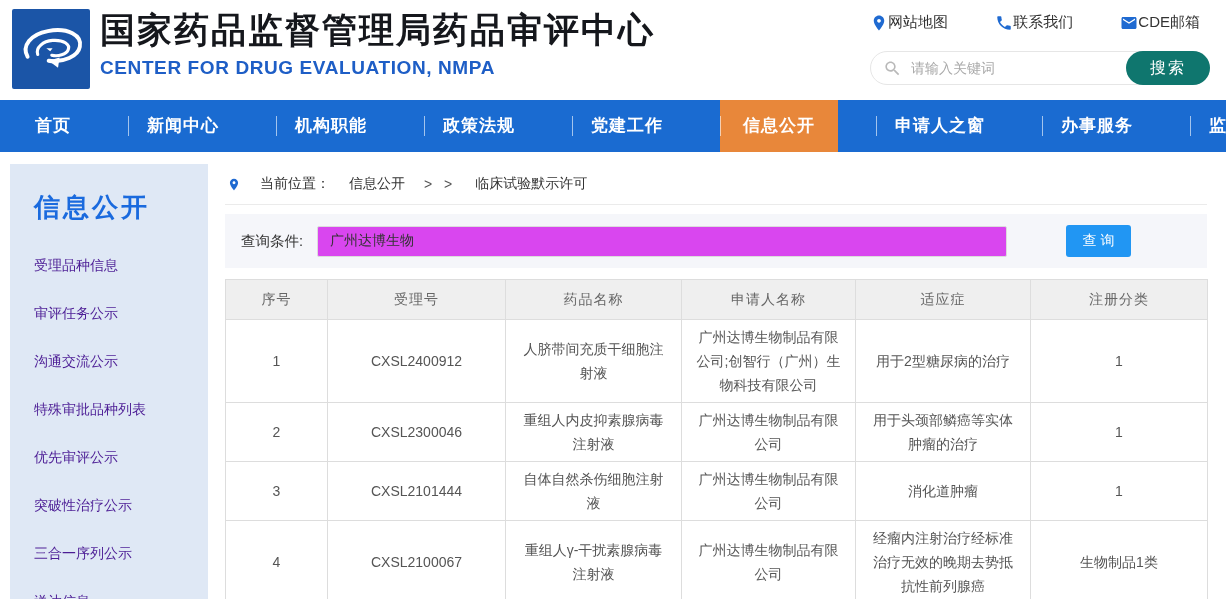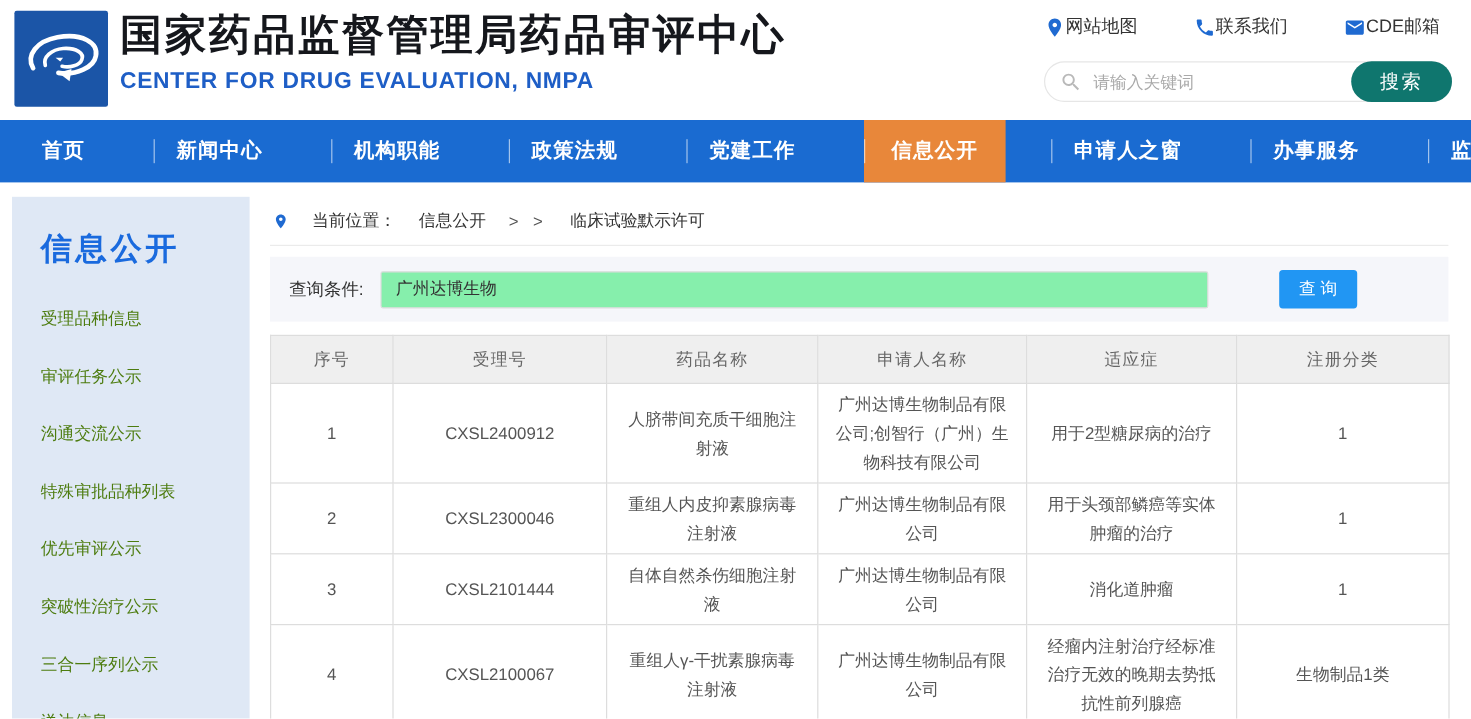--- a/index.html
+++ b/index.html
@@ -52,40 +52,40 @@
   }
   .nav li.active { background:#e8873a; padding:0 23px; }
 
   
   .sidebar {
     position:absolute; left:10px; top:164px; width:198px; height:435px;
     background:#dfe8f5; padding:26px 0 0 24px;
   }
   .sidebar-title { font-size:26px; font-weight:700; color:#1a6ade; letter-spacing:3px; }
   .sidebar-menu { list-style:none; margin:16px 0 0; padding:0; }
-  .sidebar-menu li { height:48px; line-height:48px; font-size:14px; color:#4d7c0f; cursor:pointer; white-space:nowrap; }
+  .sidebar-menu li { height:48px; line-height:48px; font-size:14px; color:#4c1d95; cursor:pointer; white-space:nowrap; }
 
   
   .main { position:absolute; left:225px; top:164px; width:982px; }
   .breadcrumb {
     height:41px; display:flex; align-items:center; gap:19px;
     font-size:14px; color:#333; border-bottom:1px solid #ebebeb; padding-left:2px;
   }
   .breadcrumb svg { width:14px; height:17px; fill:#1f6ad1; flex:0 0 auto; }
   .crumb-link { cursor:pointer; }
   .crumb-sep { color:#555; letter-spacing:4px; }
 
   .query-panel {
     margin-top:9px; height:54px; background:#f5f6fa;
     display:flex; align-items:center; padding-left:16px;
   }
   .query-label { font-size:14.5px; color:#333; white-space:nowrap; }
   .query-input {
     margin-left:14px; width:690px; height:31px; border:1px solid #dcdcdc; border-radius:2px;
-    padding:0 12px; font-size:14px; color:#333; outline:none; background:#86efac; font-family:inherit;
+    padding:0 12px; font-size:14px; color:#333; outline:none; background:#d946ef; font-family:inherit;
   }
   .query-btn {
     margin-left:auto; margin-right:76px; width:65px; height:32px;
     background:#2196f3; border:none; border-radius:3px; color:#fff; font-size:14px;
     cursor:pointer; font-family:inherit; white-space:nowrap;
   }
 
   .result-table { margin-top:11px; width:982px; border-collapse:collapse; table-layout:fixed; }
   .result-table th {
     height:40px; background:#efefef; border:1px solid #ddd;

